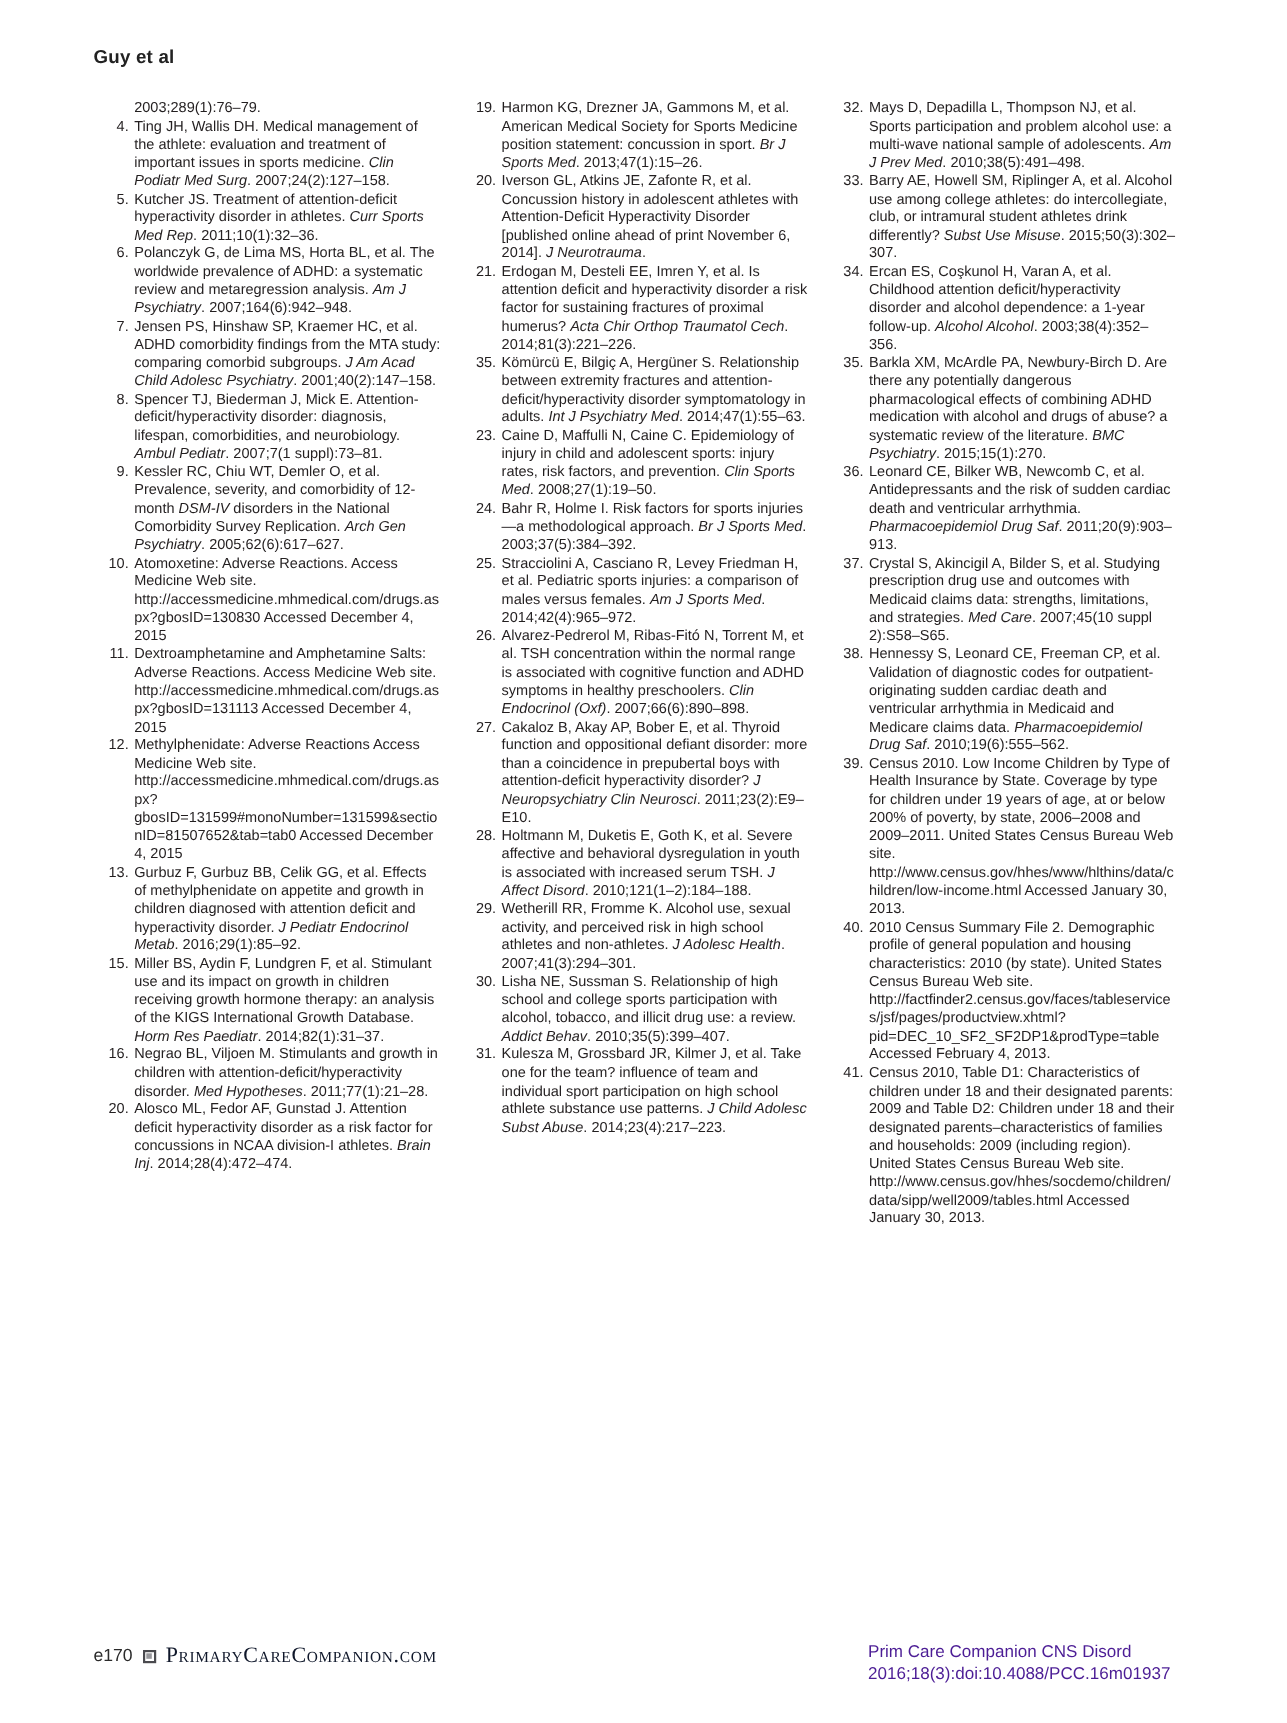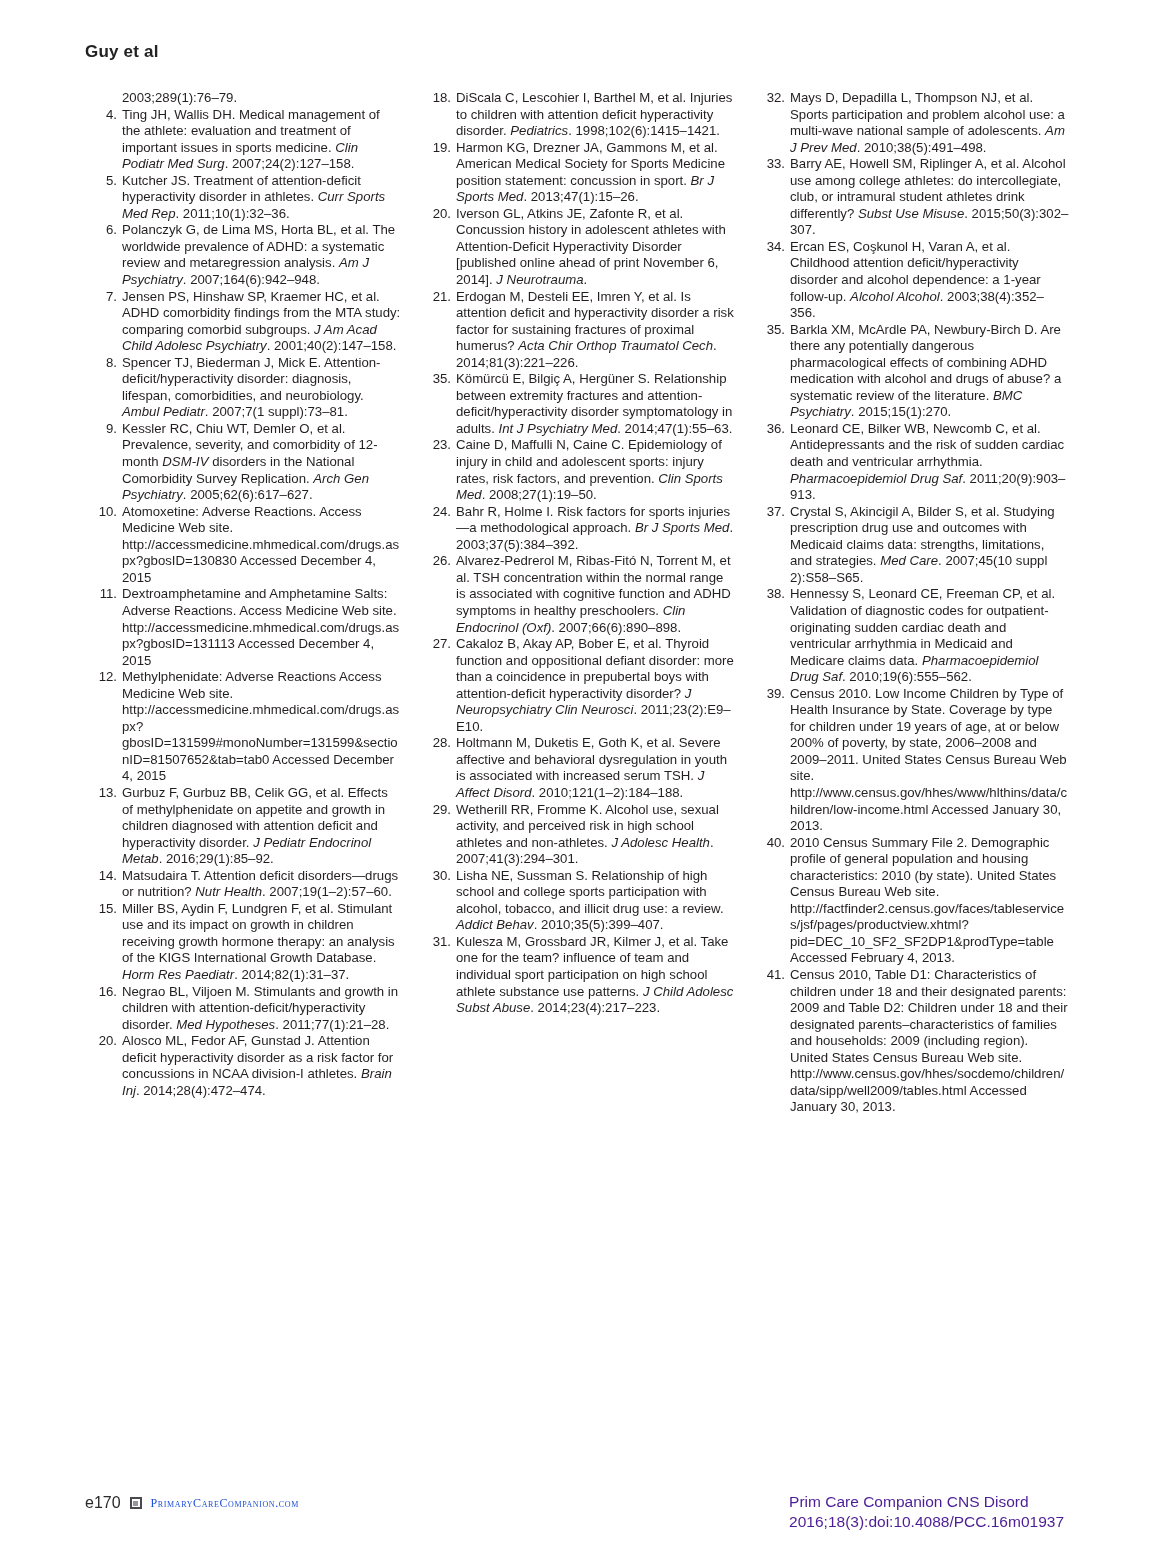--- a/index.html
+++ b/index.html
@@ -74,23 +74,23 @@
     position: absolute;
     left: 1.5px;
     top: 1.5px;
     width: 5px;
     height: 5px;
     background: #97979b;
   }
   .site {
     font-family: "Liberation Serif", serif;
     font-variant: small-caps;
-    font-size: 12px;
+    font-size: 20px;
     letter-spacing: 0.6px;
-    color: #1d4ed8;
+    color: #0f172a;
   }
   .footer-right {
     position: absolute;
     right: 106px;
     top: 1492px;
     text-align: left;
     font-size: 15.5px;
     line-height: 19.5px;
     color: #4c1d95;
   }
@@ -142,42 +142,34 @@
         </div>
         <div class="ref">
           <span class="ref-num">12.</span>
           <span class="ref-body"><span>Methylphenidate: Adverse Reactions Access Medicine Web site. http://accessmedicine.mhmedical.com/drugs.aspx?gbosID=131599#monoNumber=131599&amp;sectionID=81507652&amp;tab=tab0 Accessed December 4, 2015</span></span>
         </div>
         <div class="ref">
           <span class="ref-num">13.</span>
           <span class="ref-body"><span>Gurbuz F, Gurbuz BB, Celik GG, et al. Effects of methylphenidate on appetite and growth in children diagnosed with attention deficit and hyperactivity disorder. </span><span class="it">J Pediatr Endocrinol Metab</span><span>. 2016;29(1):85–92.</span></span>
         </div>
         <div class="ref">
-          <span class="ref-num">14.</span>
-          <span class="ref-body"><span>Matsudaira T. Attention deficit disorders—drugs or nutrition? </span><span class="it">Nutr Health</span><span>. 2007;19(1–2):57–60.</span></span>
-        </div>
-        <div class="ref">
           <span class="ref-num">15.</span>
           <span class="ref-body"><span>Miller BS, Aydin F, Lundgren F, et al. Stimulant use and its impact on growth in children receiving growth hormone therapy: an analysis of the KIGS International Growth Database. </span><span class="it">Horm Res Paediatr</span><span>. 2014;82(1):31–37.</span></span>
         </div>
         <div class="ref">
           <span class="ref-num">16.</span>
           <span class="ref-body"><span>Negrao BL, Viljoen M. Stimulants and growth in children with attention-deficit/hyperactivity disorder. </span><span class="it">Med Hypotheses</span><span>. 2011;77(1):21–28.</span></span>
         </div>
         <div class="ref">
           <span class="ref-num">20.</span>
           <span class="ref-body"><span>Alosco ML, Fedor AF, Gunstad J. Attention deficit hyperactivity disorder as a risk factor for concussions in NCAA division-I athletes. </span><span class="it">Brain Inj</span><span>. 2014;28(4):472–474.</span></span>
         </div>
       </div>
     <div class="col">
         <div class="ref">
-          <span class="ref-num">18.</span>
-          <span class="ref-body"><span>DiScala C, Lescohier I, Barthel M, et al. Injuries to children with attention deficit hyperactivity disorder. </span><span class="it">Pediatrics</span><span>. 1998;102(6):1415–1421.</span></span>
-        </div>
-        <div class="ref">
           <span class="ref-num">19.</span>
           <span class="ref-body"><span>Harmon KG, Drezner JA, Gammons M, et al. American Medical Society for Sports Medicine position statement: concussion in sport. </span><span class="it">Br J Sports Med</span><span>. 2013;47(1):15–26.</span></span>
         </div>
         <div class="ref">
           <span class="ref-num">20.</span>
           <span class="ref-body"><span>Iverson GL, Atkins JE, Zafonte R, et al. Concussion history in adolescent athletes with Attention-Deficit Hyperactivity Disorder [published online ahead of print November 6, 2014]. </span><span class="it">J Neurotrauma</span><span>.</span></span>
         </div>
         <div class="ref">
           <span class="ref-num">21.</span>
           <span class="ref-body"><span>Erdogan M, Desteli EE, Imren Y, et al. Is attention deficit and hyperactivity disorder a risk factor for sustaining fractures of proximal humerus? </span><span class="it">Acta Chir Orthop Traumatol Cech</span><span>. 2014;81(3):221–226.</span></span>
@@ -186,20 +178,24 @@
           <span class="ref-num">35.</span>
           <span class="ref-body"><span>Kömürcü E, Bilgiç A, Hergüner S. Relationship between extremity fractures and attention-deficit/hyperactivity disorder symptomatology in adults. </span><span class="it">Int J Psychiatry Med</span><span>. 2014;47(1):55–63.</span></span>
         </div>
         <div class="ref">
           <span class="ref-num">23.</span>
           <span class="ref-body"><span>Caine D, Maffulli N, Caine C. Epidemiology of injury in child and adolescent sports: injury rates, risk factors, and prevention. </span><span class="it">Clin Sports Med</span><span>. 2008;27(1):19–50.</span></span>
         </div>
         <div class="ref">
           <span class="ref-num">24.</span>
           <span class="ref-body"><span>Bahr R, Holme I. Risk factors for sports injuries—a methodological approach. </span><span class="it">Br J Sports Med</span><span>. 2003;37(5):384–392.</span></span>
+        </div>
+        <div class="ref">
+          <span class="ref-num">25.</span>
+          <span class="ref-body"><span>Stracciolini A, Casciano R, Levey Friedman H, et al. Pediatric sports injuries: a comparison of males versus females. </span><span class="it">Am J Sports Med</span><span>. 2014;42(4):965–972.</span></span>
         </div>
         <div class="ref">
           <span class="ref-num">26.</span>
           <span class="ref-body"><span>Alvarez-Pedrerol M, Ribas-Fitó N, Torrent M, et al. TSH concentration within the normal range is associated with cognitive function and ADHD symptoms in healthy preschoolers. </span><span class="it">Clin Endocrinol (Oxf)</span><span>. 2007;66(6):890–898.</span></span>
         </div>
         <div class="ref">
           <span class="ref-num">27.</span>
           <span class="ref-body"><span>Cakaloz B, Akay AP, Bober E, et al. Thyroid function and oppositional defiant disorder: more than a coincidence in prepubertal boys with attention-deficit hyperactivity disorder? </span><span class="it">J Neuropsychiatry Clin Neurosci</span><span>. 2011;23(2):E9–E10.</span></span>
         </div>
         <div class="ref">

